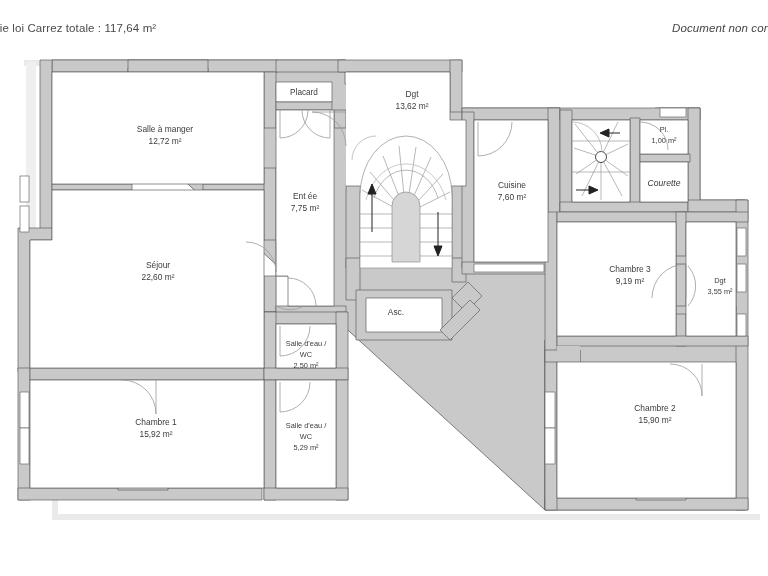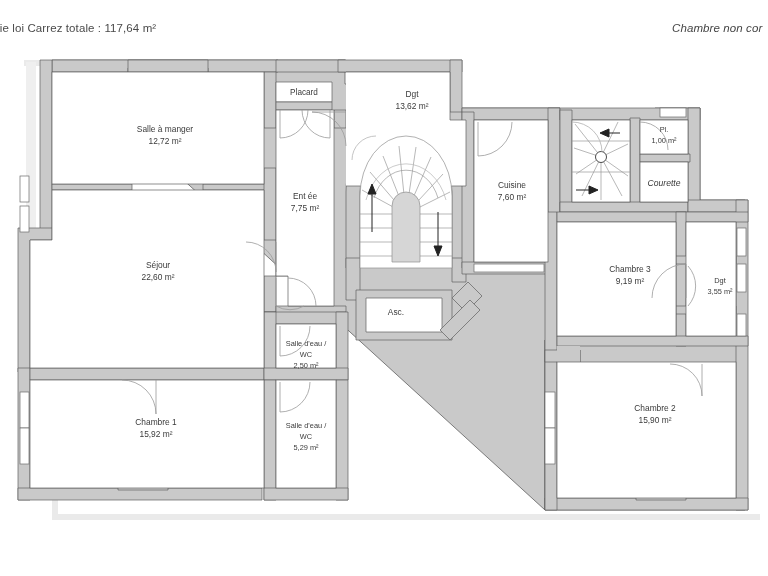--- a/index.html
+++ b/index.html
@@ -30,21 +30,21 @@
   text.sm{font-size:7.4px;}
   text.it{font-style:italic;font-size:8.6px;}
   text.pl{font-size:8.2px;}
 </style>
 </head>
 <body>
 
 <div id="stage">
 
   <div class="hdr" id="hdr-left">cie loi Carrez totale :  117,64 m²</div>
-  <div class="hdr" id="hdr-right">Chambre non cor</div>
+  <div class="hdr" id="hdr-right">Document non cor</div>
 
   <svg width="768" height="576" viewBox="0 0 768 576">
     <defs>
       <clipPath id="clipAll">
           <rect x="0" y="0" width="768" height="576"></rect>
         </clipPath>
     </defs>
 
     <g clip-path="url(#clipAll)">
 

